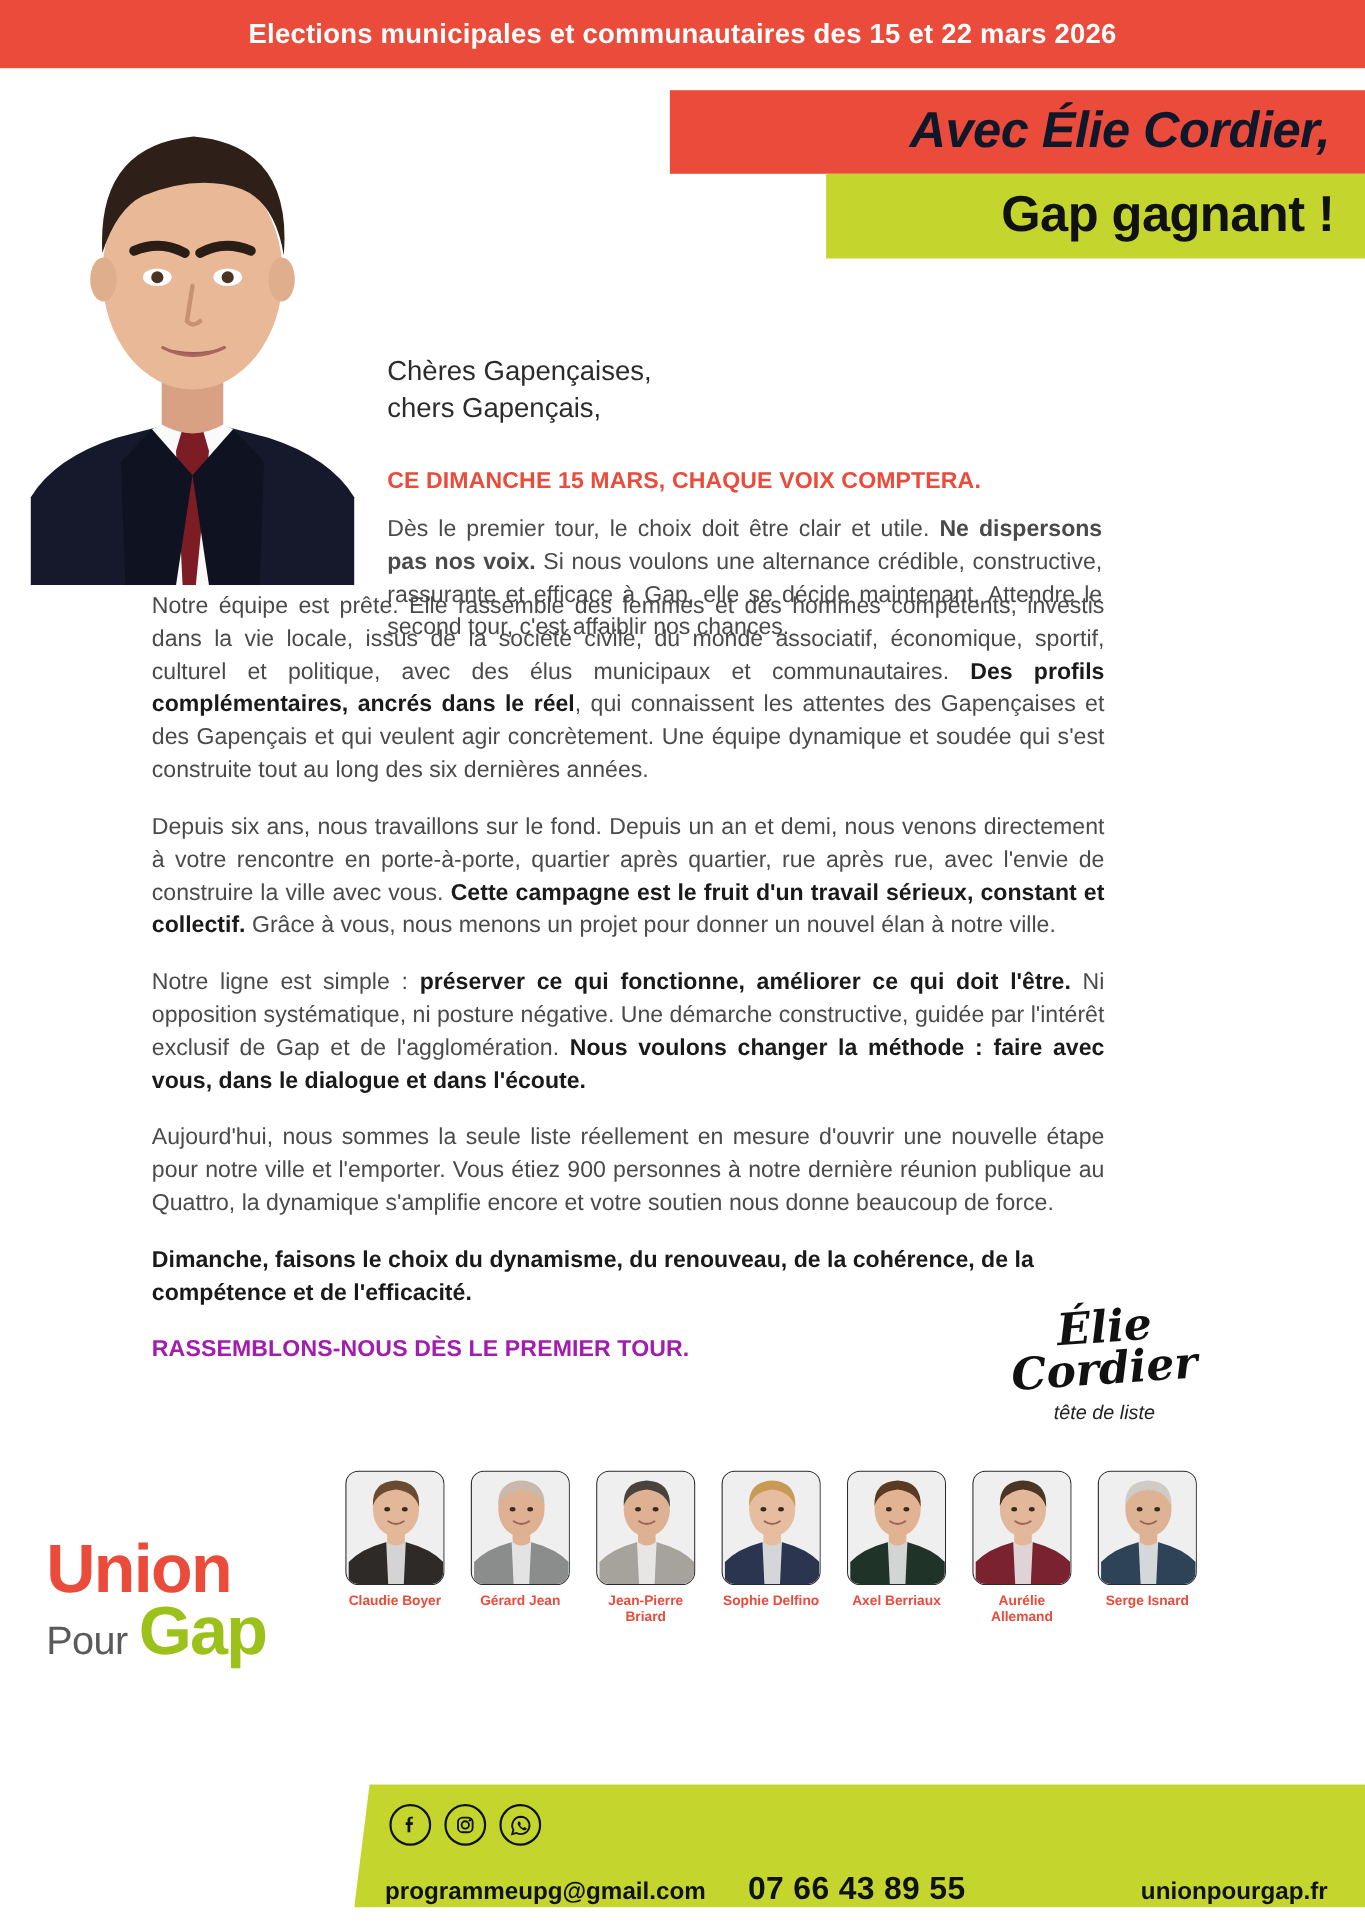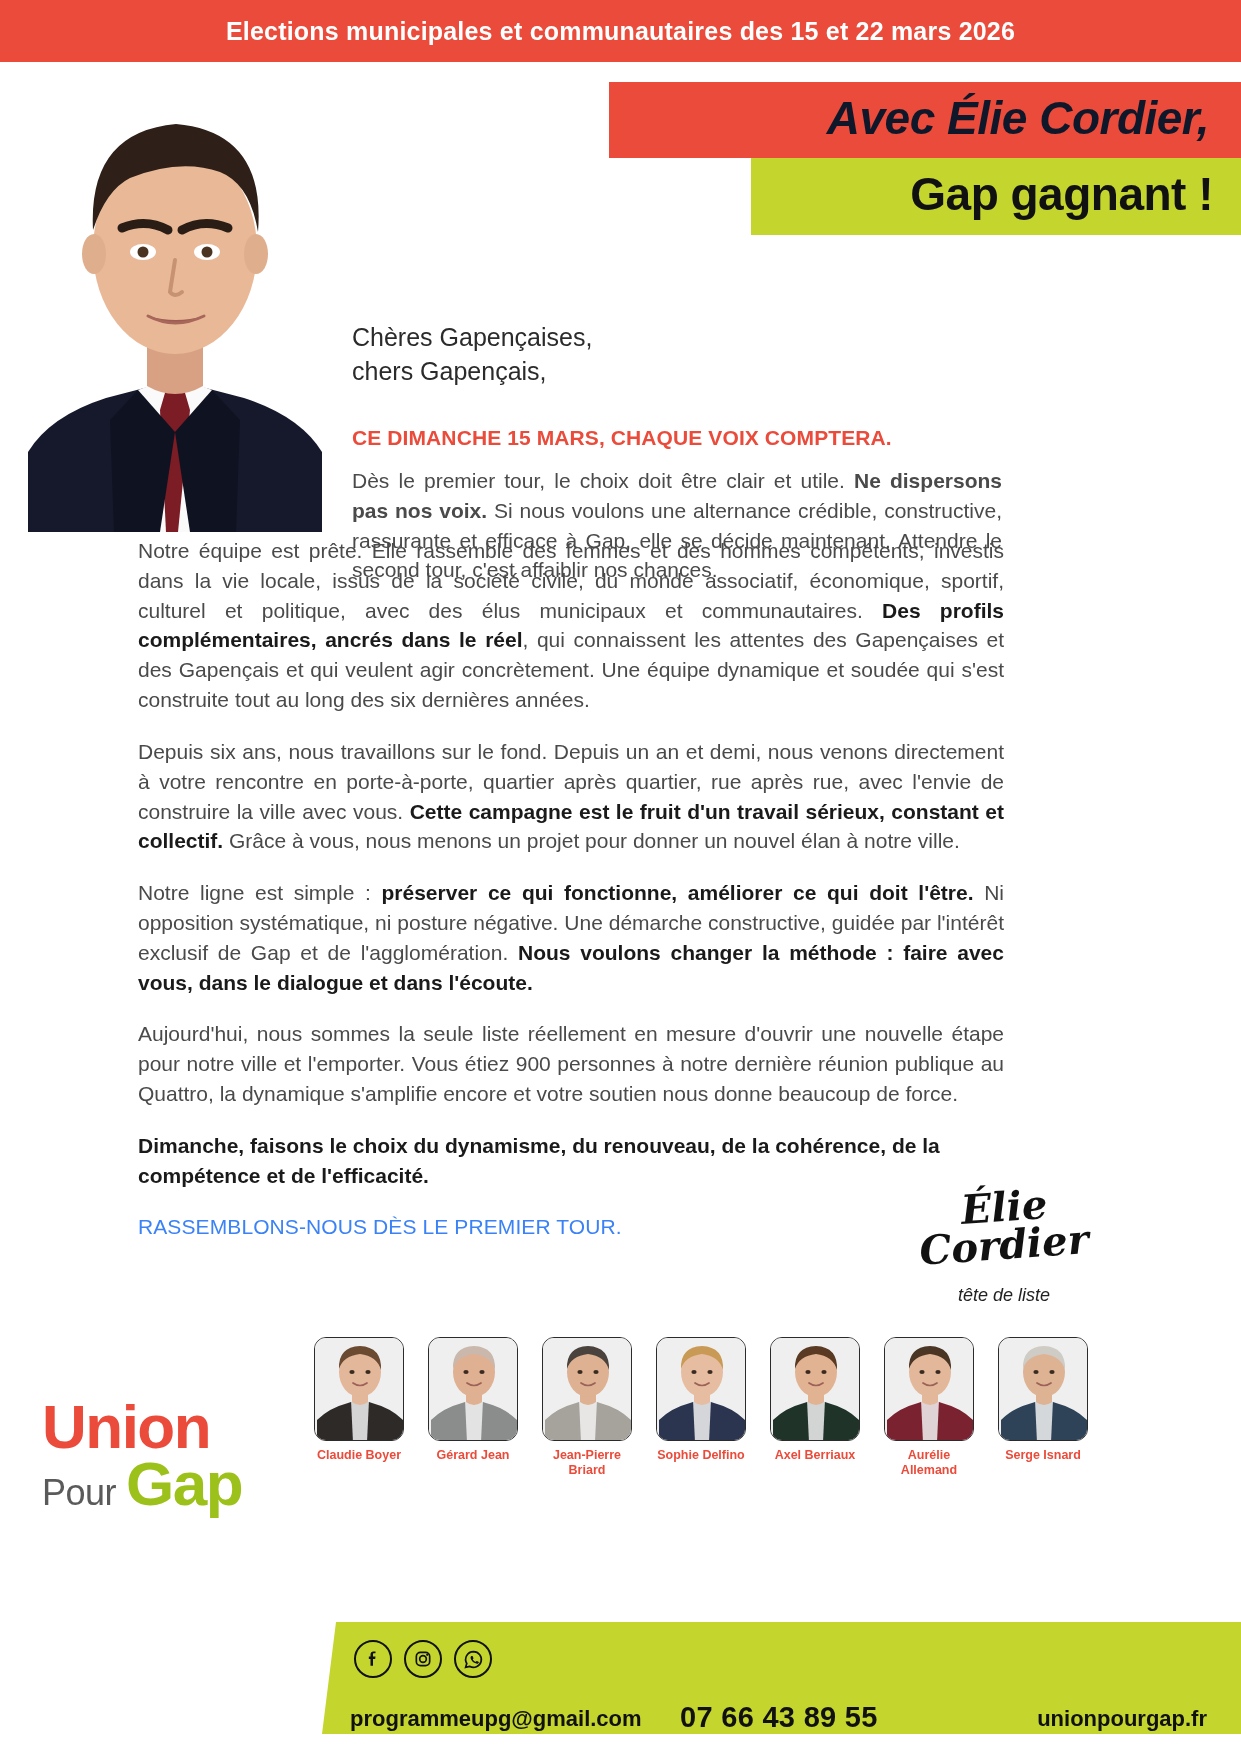--- a/index.html
+++ b/index.html
@@ -114,22 +114,22 @@
   .para {
     font-size: 21px;
     line-height: 1.42;
     text-align: justify;
     color: #4a4a4a;
     margin-bottom: 22px;
   }
   .para b { color: #1a1a1a; font-weight: bold; }
   .para.bold-all { color: #1a1a1a; font-weight: bold; text-align: left; }
   .para.red-cta {
-    color: #3b82f6;
-    font-weight: normal;
+    color: #a21caf;
+    font-weight: bold;
     text-align: left;
     letter-spacing: 0.1px;
   }
 
   
   .signature {
     position: absolute;
     right: 122px;
     top: 1188px;
     text-align: center;
@@ -141,21 +141,21 @@
     font-size: 40px;
     color: #111;
     line-height: 0.95;
     transform: rotate(-4deg);
     font-weight: bold;
   }
   .sig-role {
     font-size: 18px;
     font-style: italic;
     color: #222;
-    margin-top: 21px;
+    margin-top: 10px;
   }
 
   
   .candidates {
     position: absolute;
     left: 314px;
     top: 1337px;
     width: 790px;
     display: flex;
     gap: 24px;

